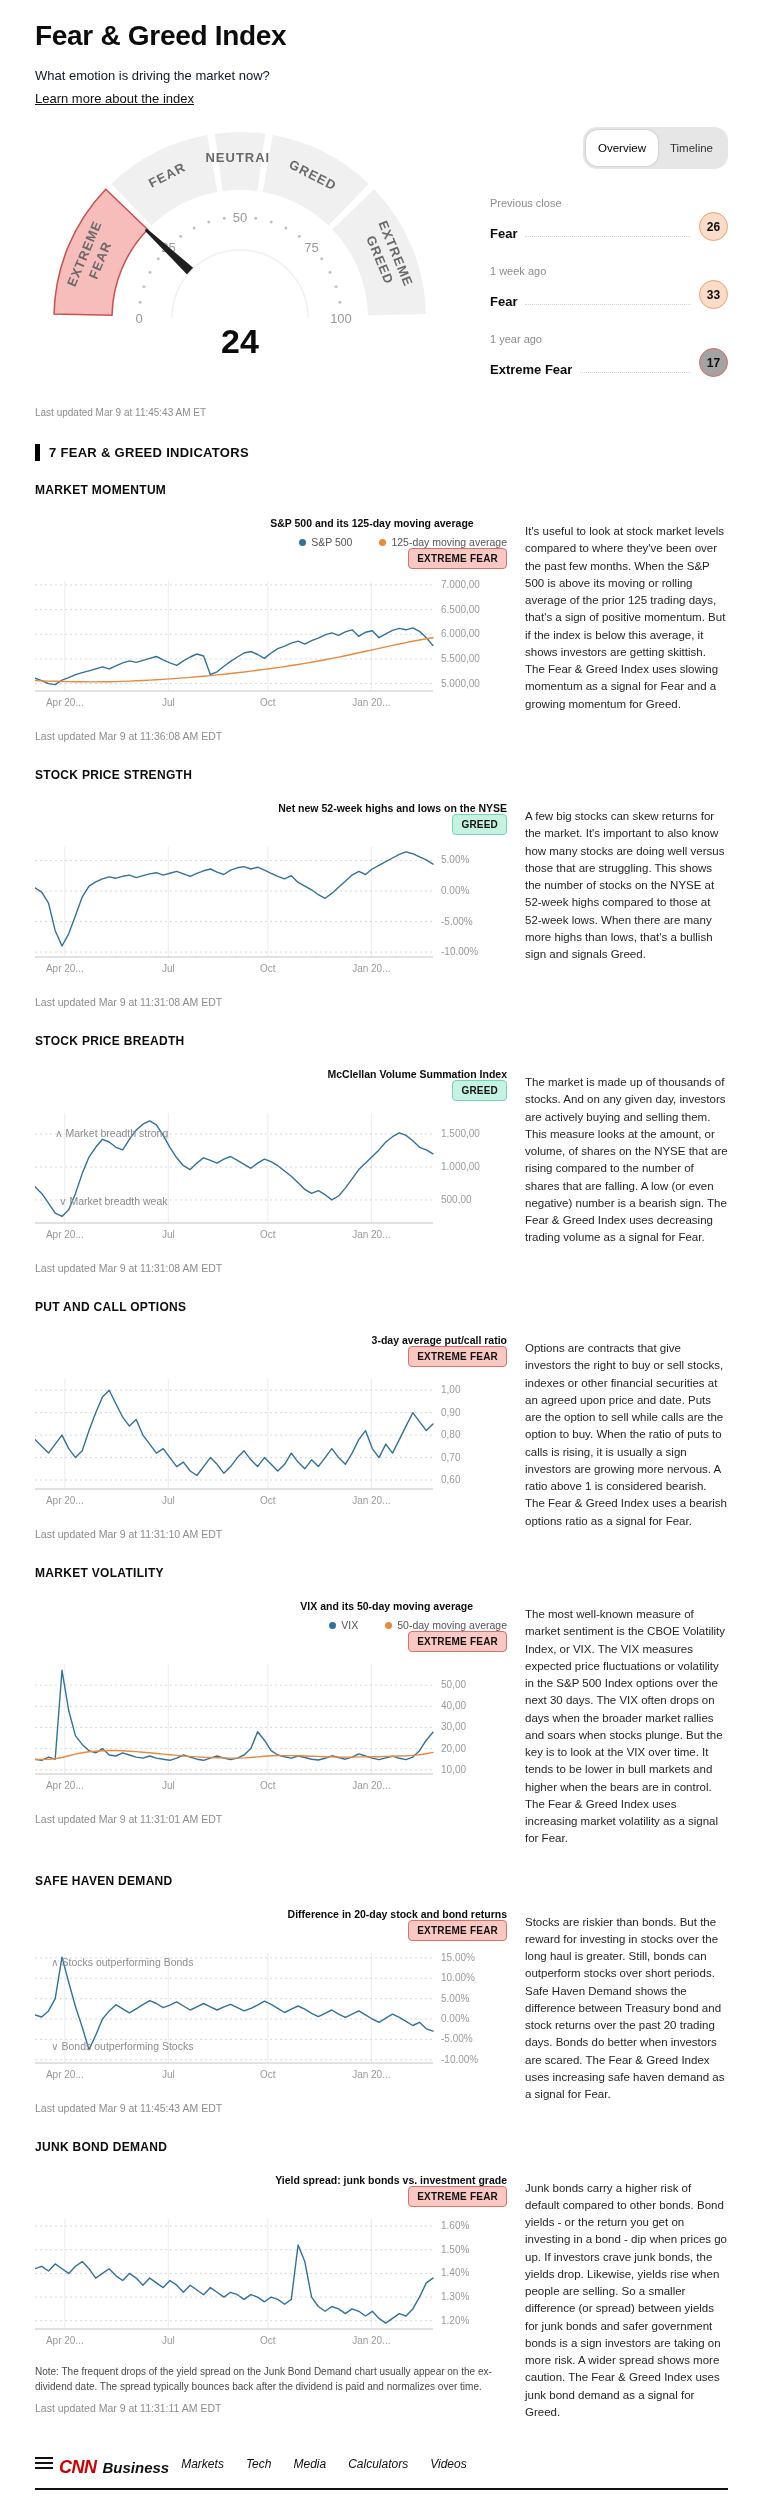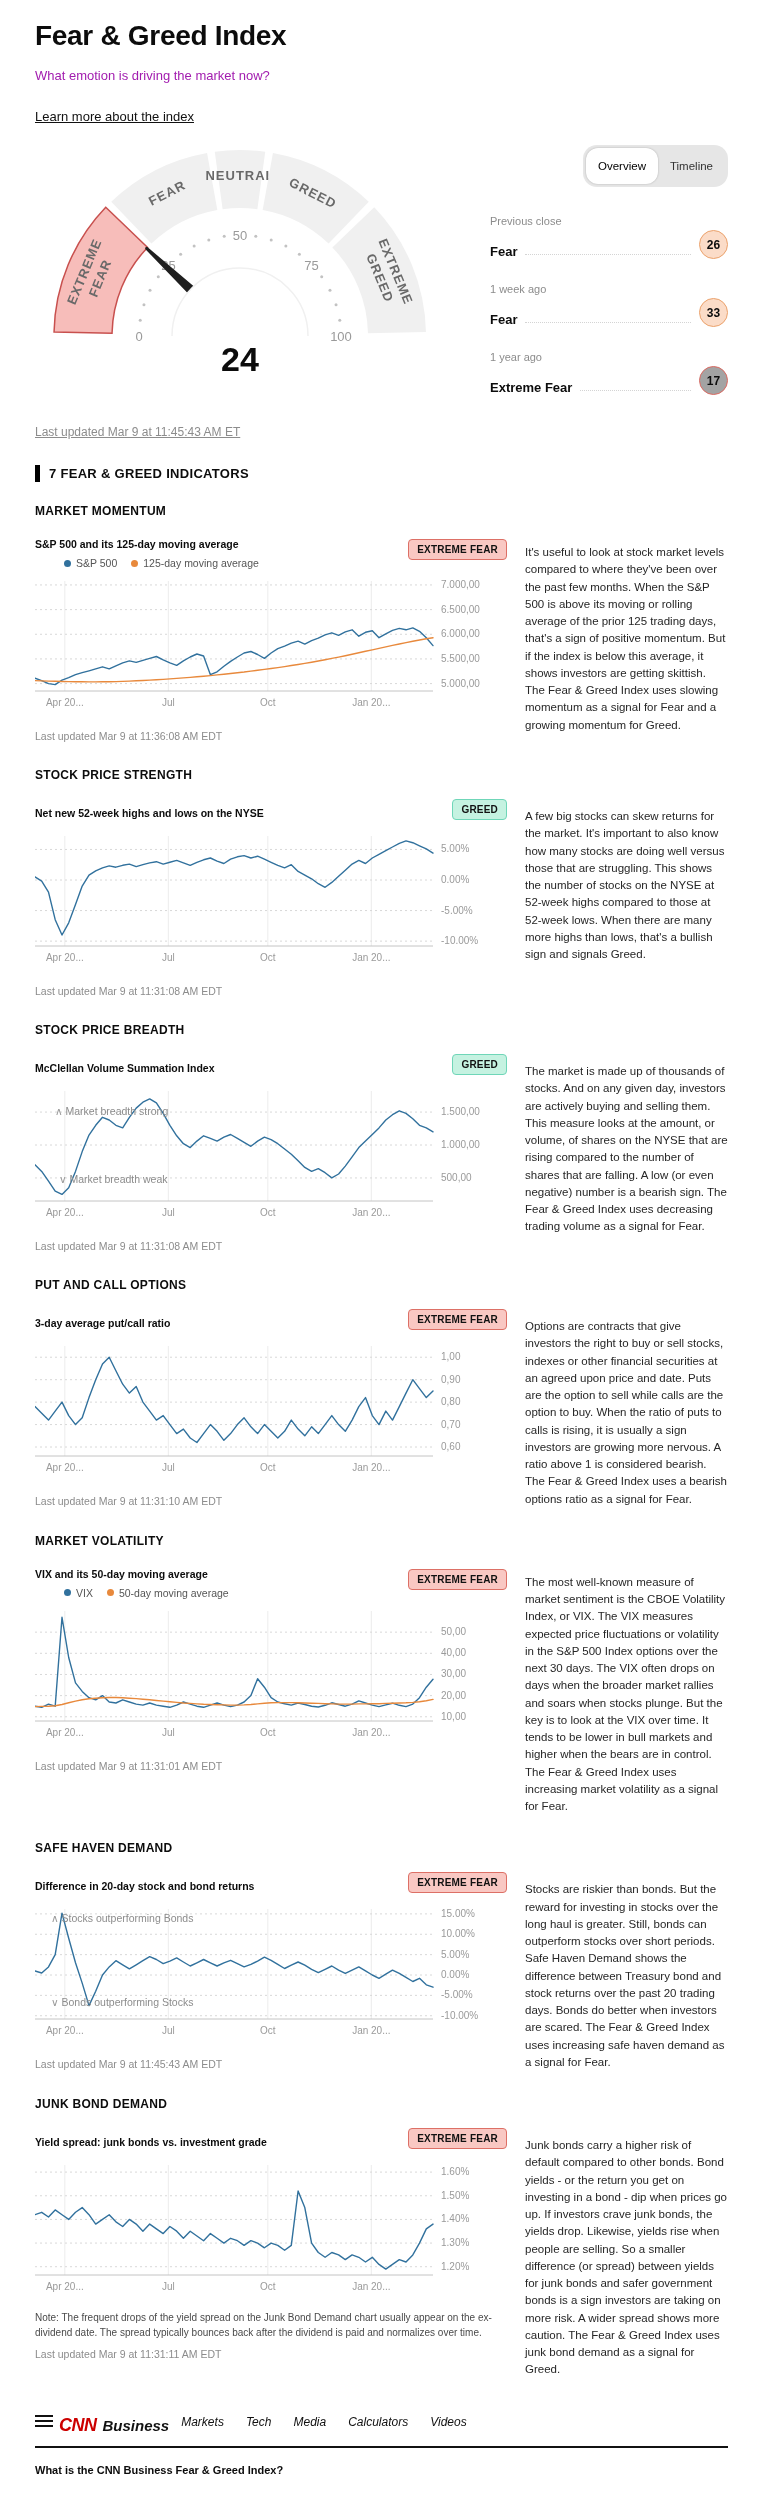--- a/index.html
+++ b/index.html
@@ -1,50 +1,50 @@
 <!DOCTYPE html>
 <html><head>
 <meta charset="utf-8">
 <style>
   html,body{margin:0;padding:0;background:#fff;}
   body{width:763px;font-family:"Liberation Sans",sans-serif;color:#0c0c0c;-webkit-font-smoothing:antialiased;}
   .page{width:763px;box-sizing:border-box;padding:16px 35px 30px 35px;}
   h1{font-size:28px;margin:4px 0 16px 0;letter-spacing:-.3px;}
-  .subtitle{font-size:13px;margin:0 0 24px 0;color:#a21caf;}
+  .subtitle{font-size:13px;margin:0 0 6px 0;color:#0f172a;}
   .learn-link{font-size:13px;color:#111;text-decoration:underline;cursor:pointer;}
   
   .hero{display:flex;margin-top:14px;}
   .gauge-col{width:455px;}
   .side-col{flex:1;padding-top:6px;}
   .toggle{display:flex;justify-content:flex-end;margin-bottom:28px;}
   .toggle-inner{background:#e6e6e6;border-radius:14px;padding:3px;display:flex;}
   .toggle .opt{font-size:11.5px;padding:12px 12px;border-radius:12px;color:#333;cursor:pointer;}
   .toggle .opt.active{background:#fff;color:#000;box-shadow:0 0 2px rgba(0,0,0,.25);}
   .panel-row{margin-bottom:24px;}
   .panel-row .period{font-size:11px;color:#8c8c8c;margin-bottom:3px;}
   .panel-row .line{display:flex;align-items:flex-end;}
   .panel-row .pname{font-size:13px;font-weight:bold;}
   .panel-row .leader{flex:1;border-bottom:1px dotted #d4d4d4;margin:0 8px 4px 8px;}
   .pcircle{width:27px;height:27px;border-radius:50%;border:1px solid;display:flex;align-items:center;justify-content:center;font-size:12px;font-weight:bold;flex:0 0 auto;}
   .c-fear{background:#fbdcc8;border-color:#eba26c;}
   .c-neutral{background:#ededed;border-color:#b8b8b8;}
   .c-xfear{background:#a3a3a3;border-color:#dc6a62;}
-  .updated-main{font-size:12px;color:#8c8c8c;margin:6px 0 26px 0;text-decoration:underline;}
+  .updated-main{font-size:10px;color:#8c8c8c;margin:6px 0 26px 0;}
   .ind-header{display:flex;align-items:center;margin-bottom:22px;}
   .ind-header .bar{width:5px;height:17px;background:#000;margin-right:9px;}
   .ind-header .txt{font-size:13px;font-weight:bold;letter-spacing:.3px;}
   
   .indicator{margin-bottom:26px;}
   .ind-title{font-size:12px;font-weight:bold;letter-spacing:.3px;margin:0 0 12px 0;}
   .ind-row{display:flex;gap:18px;}
   .chart-col{width:472px;flex:0 0 auto;}
   .desc-col{flex:1;font-size:11.5px;line-height:1.5;color:#262626;padding-top:14px;}
-  .chart-head{display:flex;justify-content:space-between;align-items:center;min-height:30px;}
+  .chart-head{display:flex;justify-content:space-between;align-items:flex-end;min-height:30px;flex-direction:column;}
   .chart-sub{font-size:10.5px;font-weight:bold;margin-top:8px;}
-  .legend{display:flex;gap:14px;margin-top:7px;padding-left:29px;}
+  .legend{display:flex;gap:27px;margin-top:7px;padding-left:29px;}
   .legend .li{display:flex;align-items:center;font-size:10.5px;color:#555;}
   .legend .dot{width:7px;height:7px;border-radius:50%;margin-right:5px;}
   .badge{font-size:10px;font-weight:bold;padding:4px 8px;border-radius:4px;border:1px solid;white-space:nowrap;letter-spacing:.2px;}
   .badge-fear{background:#f9c8c3;border-color:#dd7066;color:#111;}
   .badge-greed{background:#c5f2e1;border-color:#6fd6b8;color:#111;}
   .chart-wrap{margin-top:4px;}
   .chart-note{font-size:10px;color:#4a4a4a;line-height:1.5;margin-top:4px;}
   .chart-updated{font-size:10.5px;color:#8c8c8c;margin-top:8px;}
   
   footer{margin-top:18px;}

